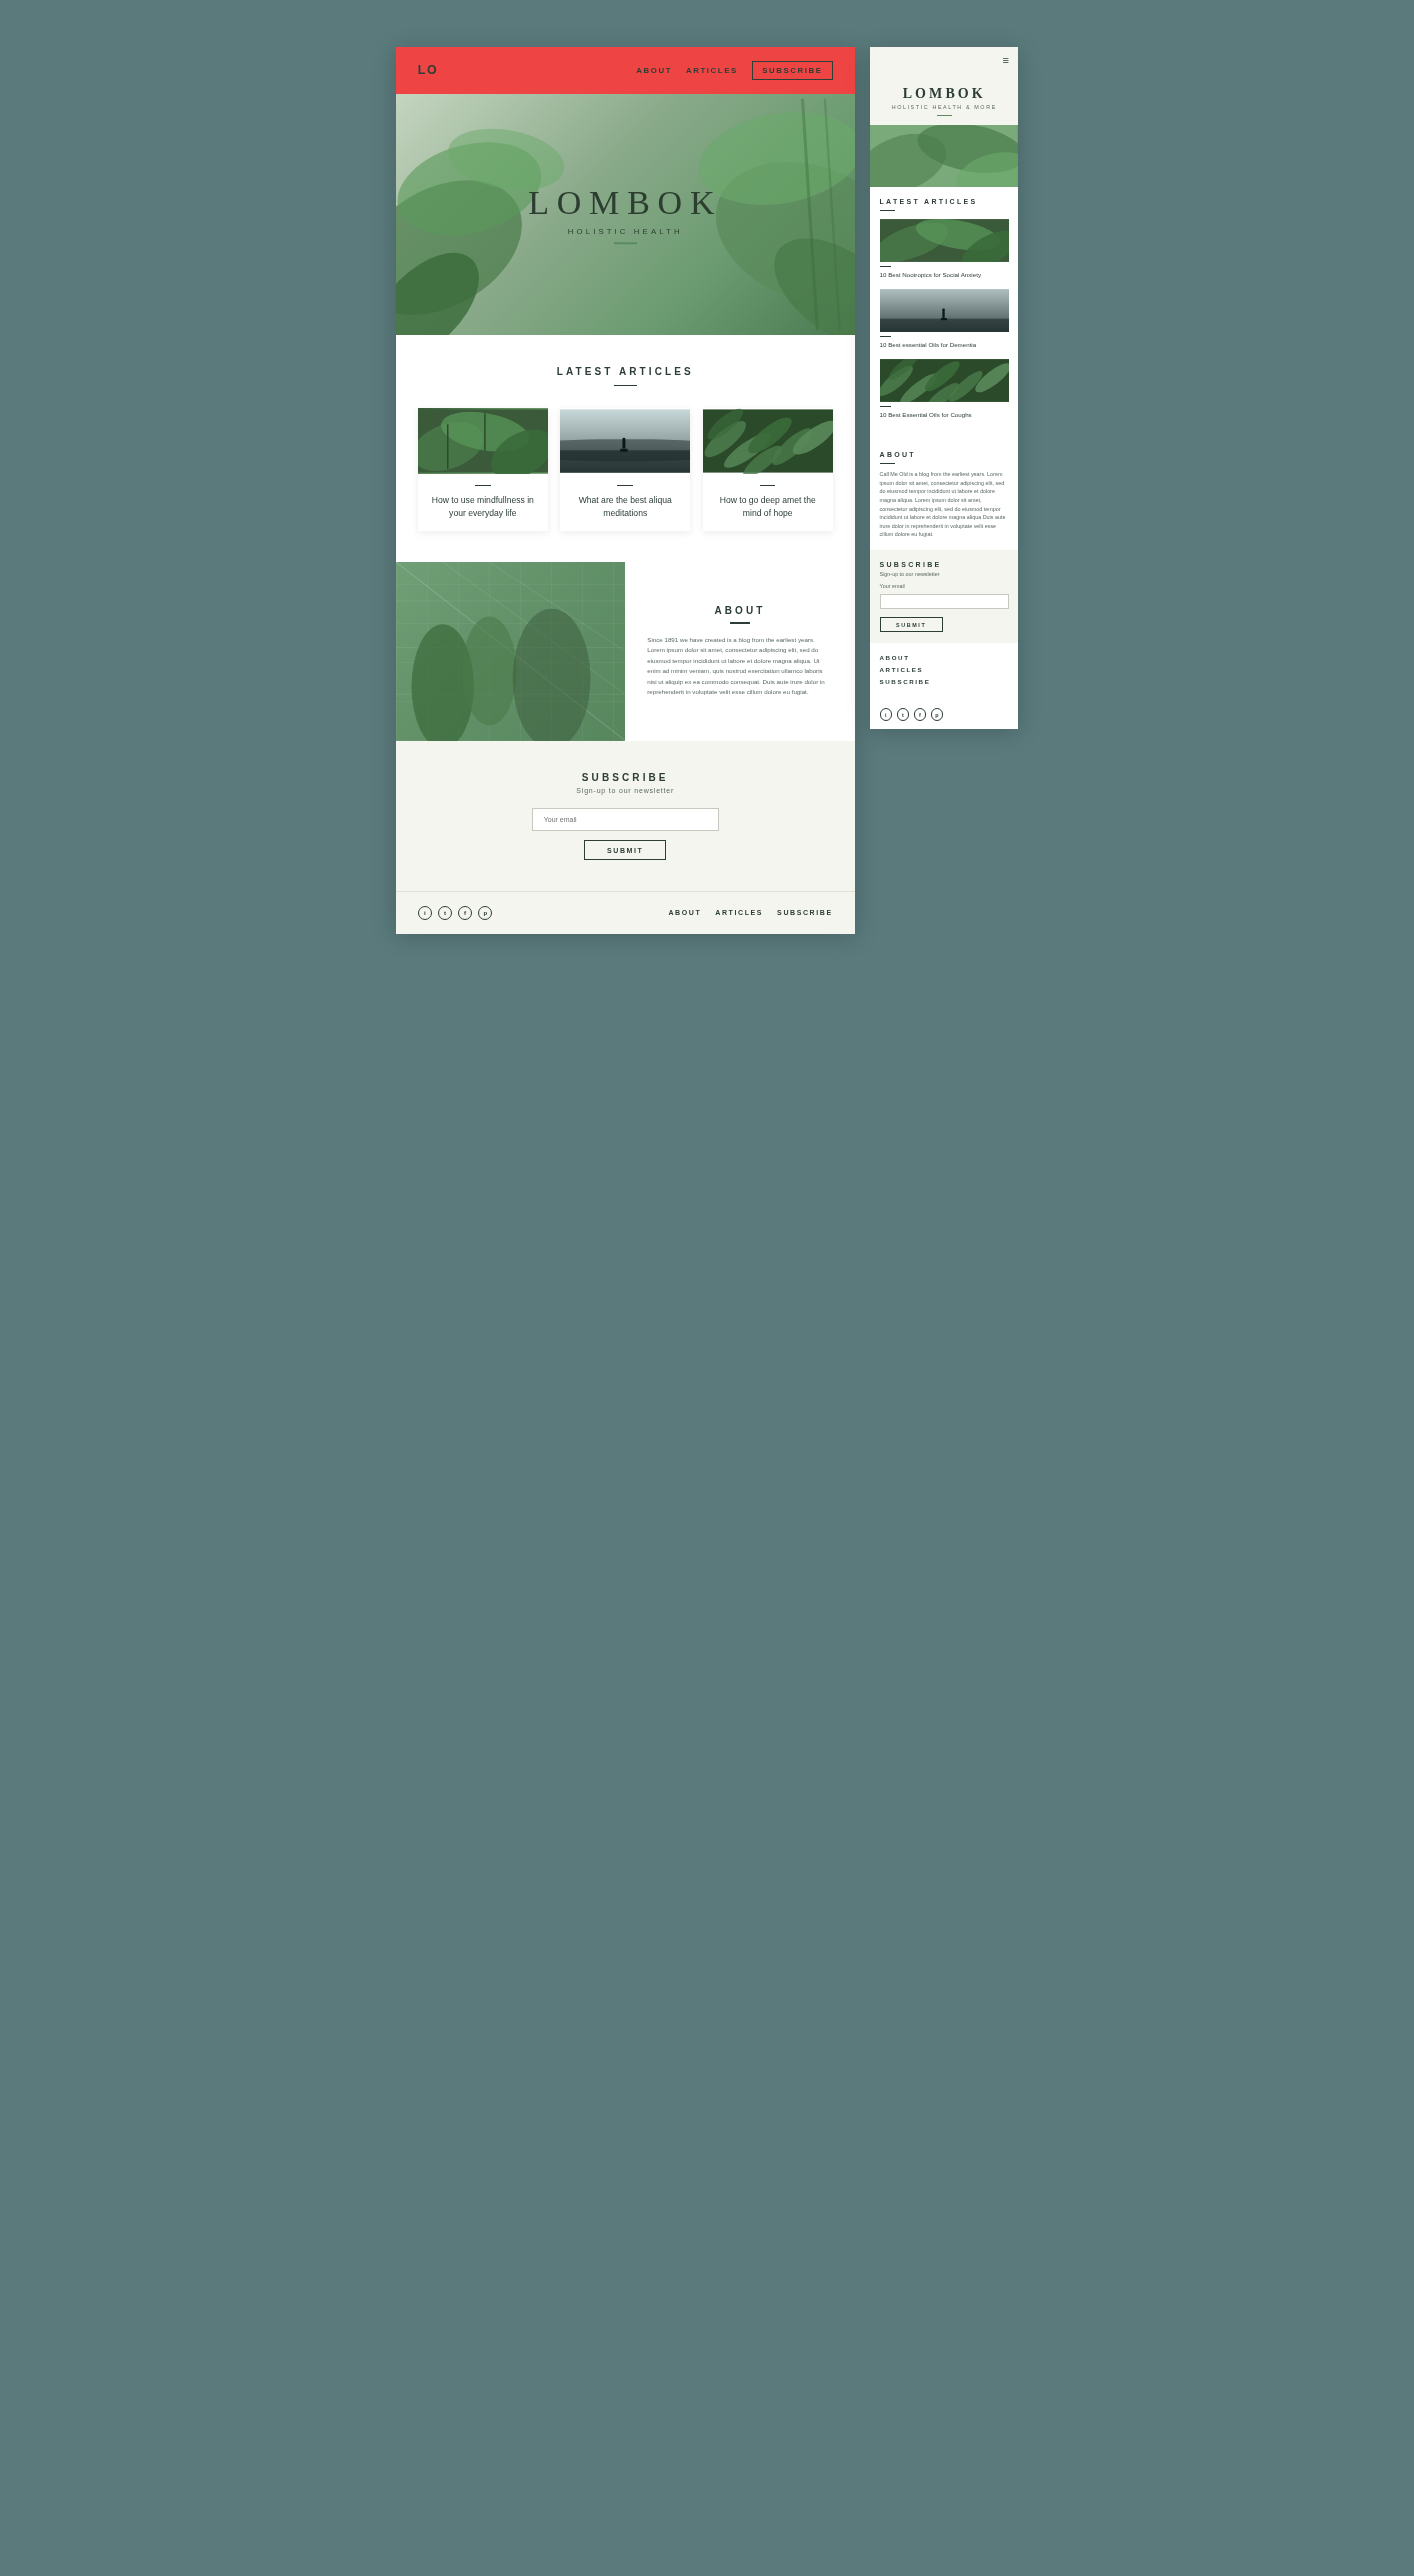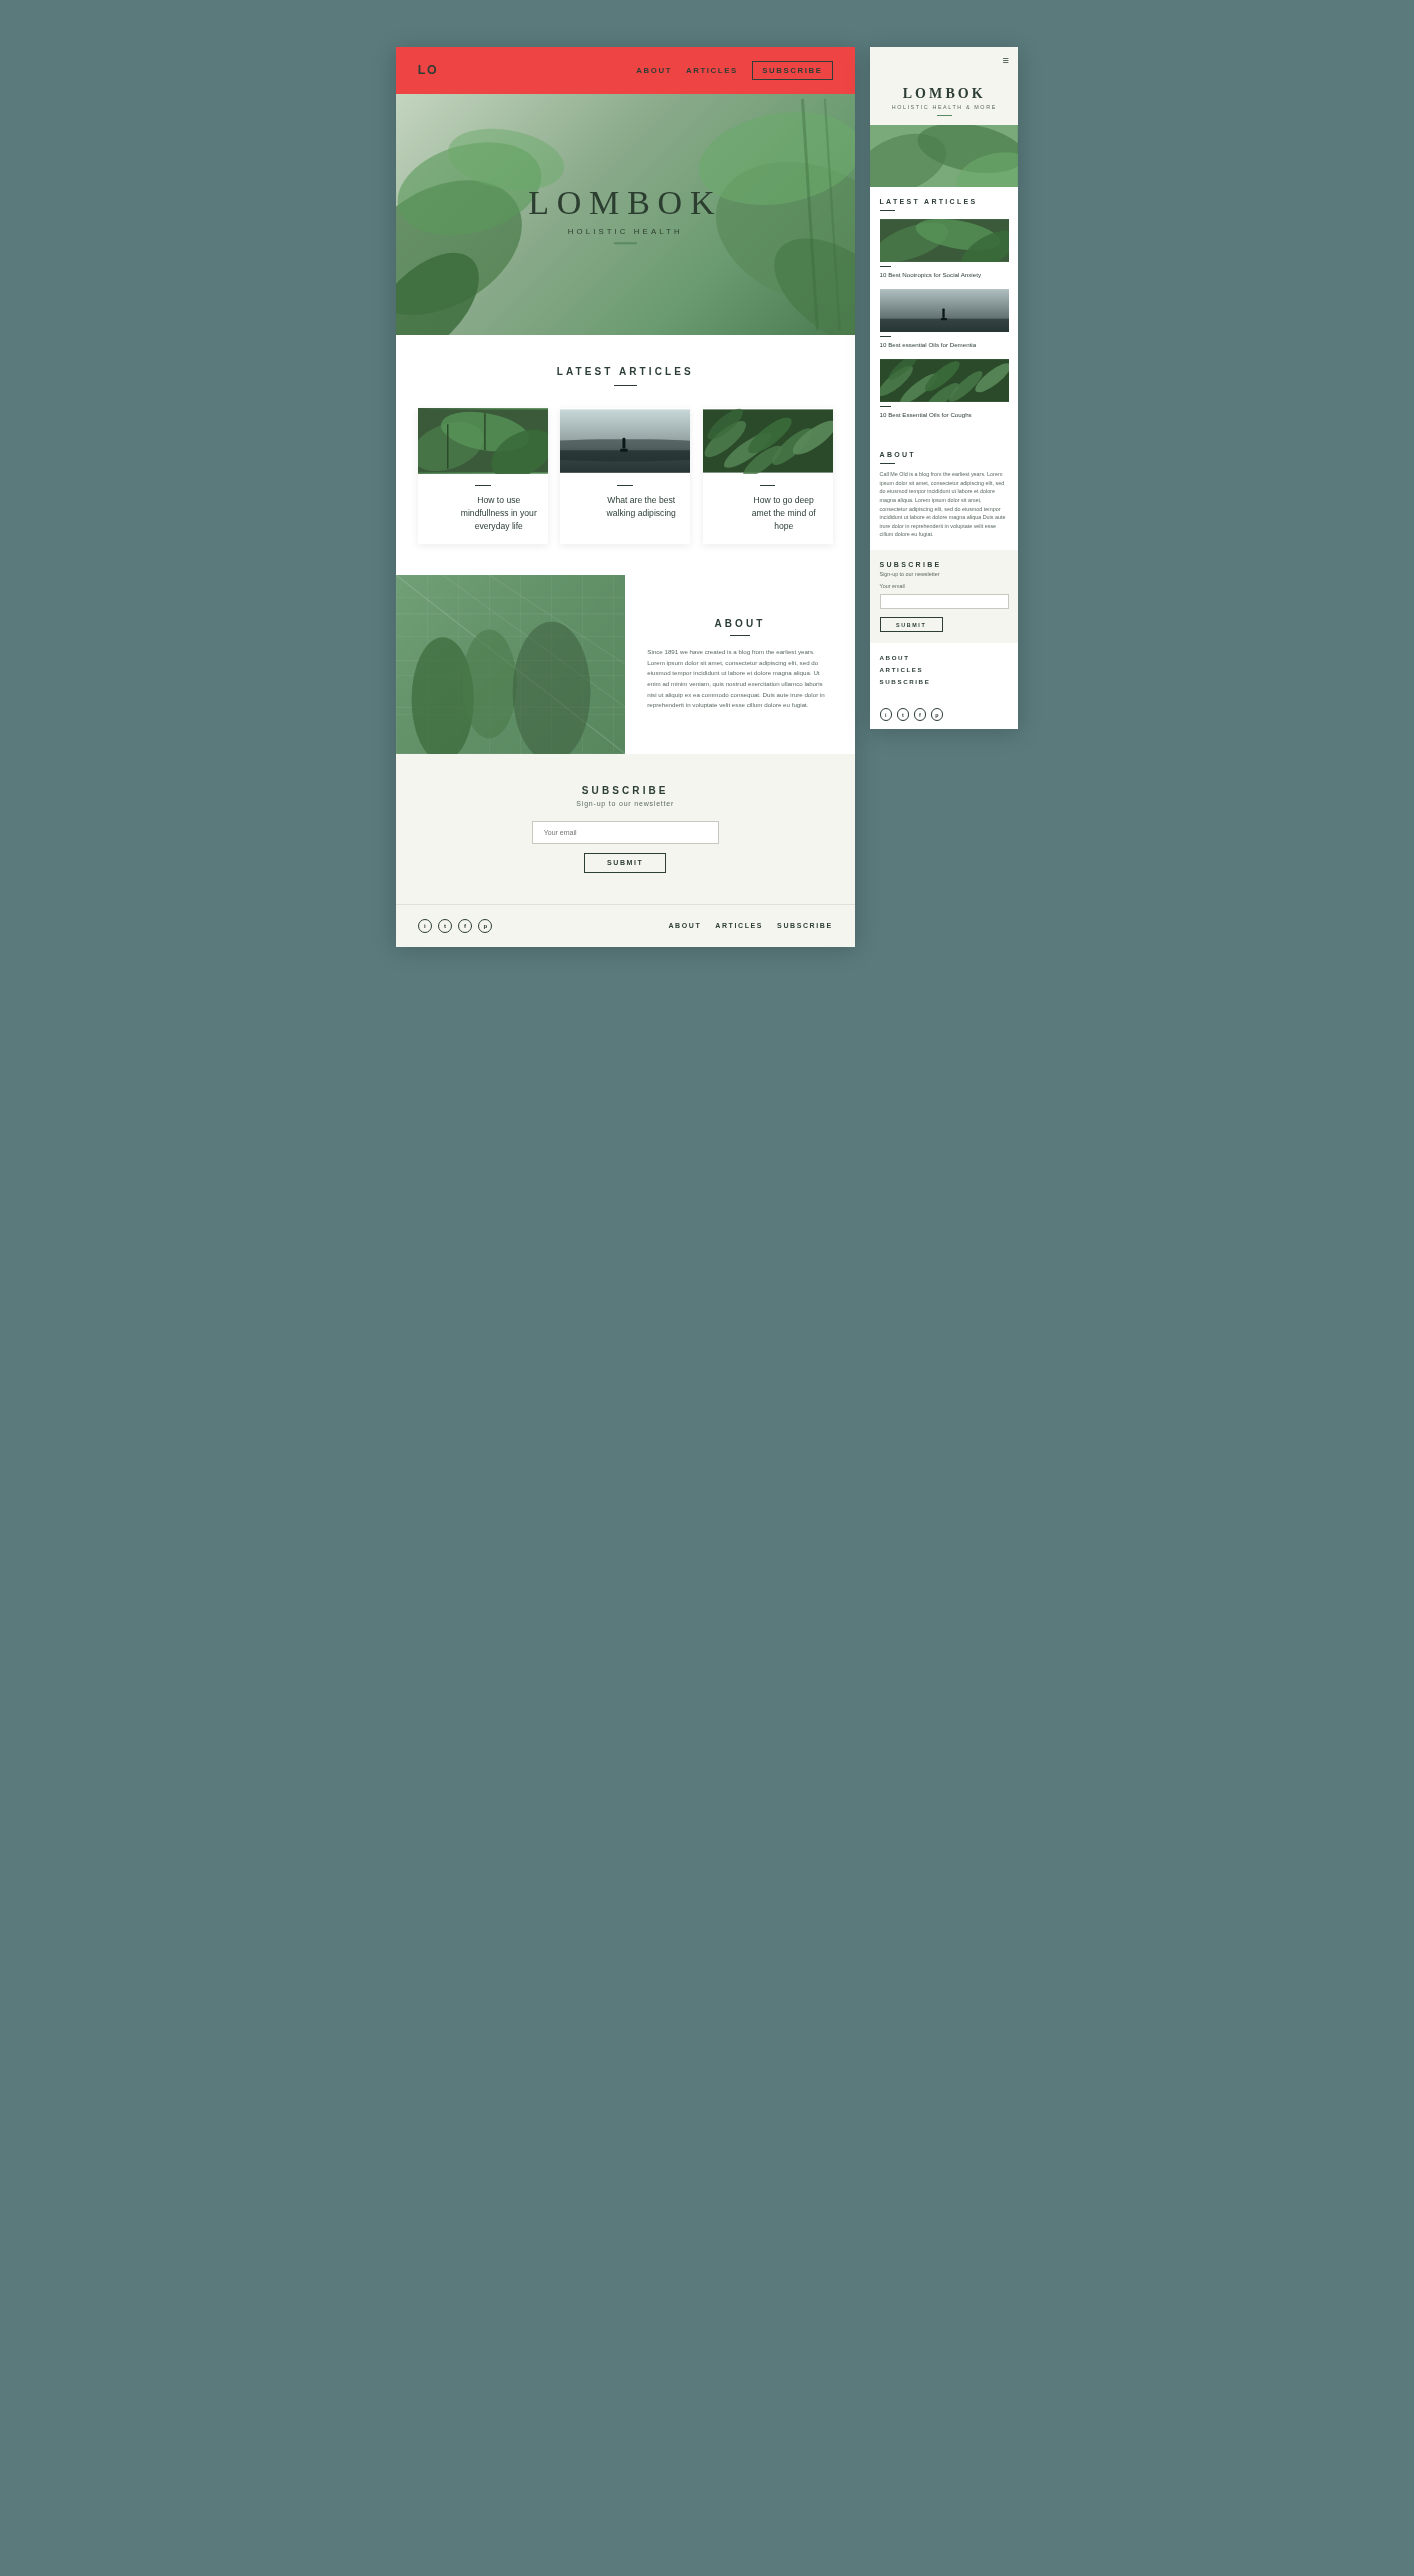--- a/index.html
+++ b/index.html
@@ -157,21 +157,20 @@
       height: 1.2px;
       background: #2c3e35;
       margin: 0 auto 7.8px;
     }
     .article-card-title {
       font-size: 8.6px;
       color: #2c3e35;
       line-height: 1.5;
       font-family: sans-serif;
       font-weight: 400;
-      margin-left: 32px;
     }
 
     
     .about-section {
       display: flex;
       min-height: 179px;
     }
     .about-img {
       width: 50%;
       background: linear-gradient(135deg, #6a9a6a 0%, #8aba7a 30%, #4a7a5a 60%, #2a5a3a 100%);
@@ -587,21 +586,21 @@
             </defs>
             <rect width="175" height="85" fill="url(#sky)"></rect>
             <rect x="0" y="55" width="175" height="30" fill="#2a3838" opacity="0.8"></rect>
             <ellipse cx="87" cy="55" rx="175" ry="15" fill="#1a2828" opacity="0.5"></ellipse>
             <rect x="84" y="38" width="4" height="15" fill="#0a1818" rx="2"></rect>
             <rect x="81" y="53" width="10" height="4" fill="#0a1818" rx="1"></rect>
           </svg>
         </div>
         <div class="article-card-body">
           <div class="card-divider"></div>
-          <p class="article-card-title">What are the best walking adipiscing</p>
+          <p class="article-card-title">What are the best aliqua meditations</p>
         </div>
       </article>
 
       <article class="article-card">
         <div class="article-card-img">
           <svg width="100%" height="100%" viewBox="0 0 175 85" xmlns="http://www.w3.org/2000/svg">
             <rect width="175" height="85" fill="#2a4a2a"></rect>
             <ellipse cx="30" cy="40" rx="35" ry="12" fill="#4a7a4a" opacity="0.9" transform="rotate(-40 30 40)"></ellipse>
             <ellipse cx="60" cy="55" rx="38" ry="11" fill="#5a8a5a" opacity="0.8" transform="rotate(-35 60 55)"></ellipse>
             <ellipse cx="90" cy="35" rx="36" ry="12" fill="#3a6a3a" opacity="0.9" transform="rotate(-38 90 35)"></ellipse>

